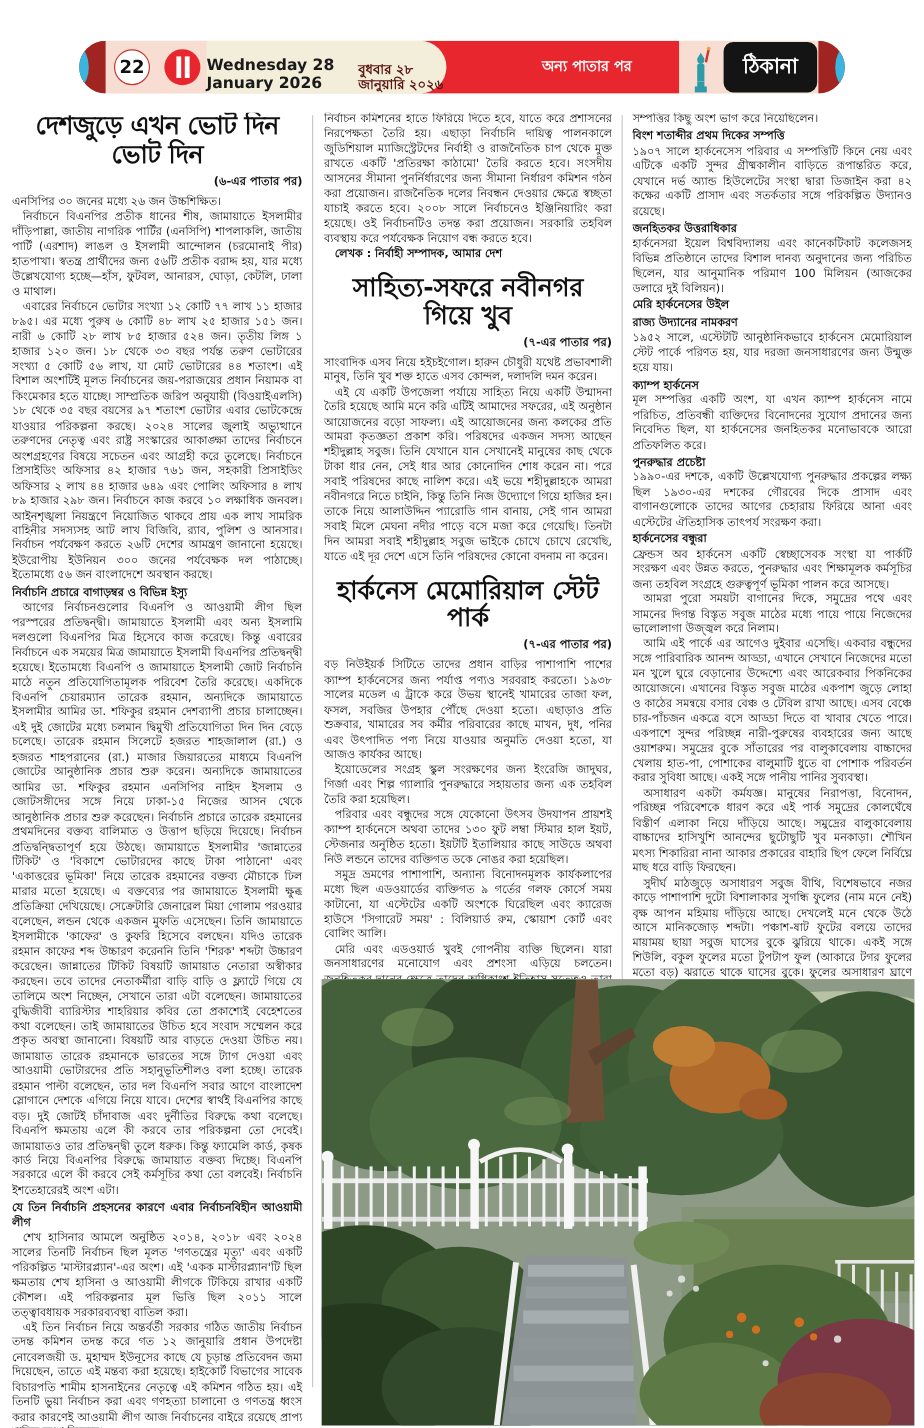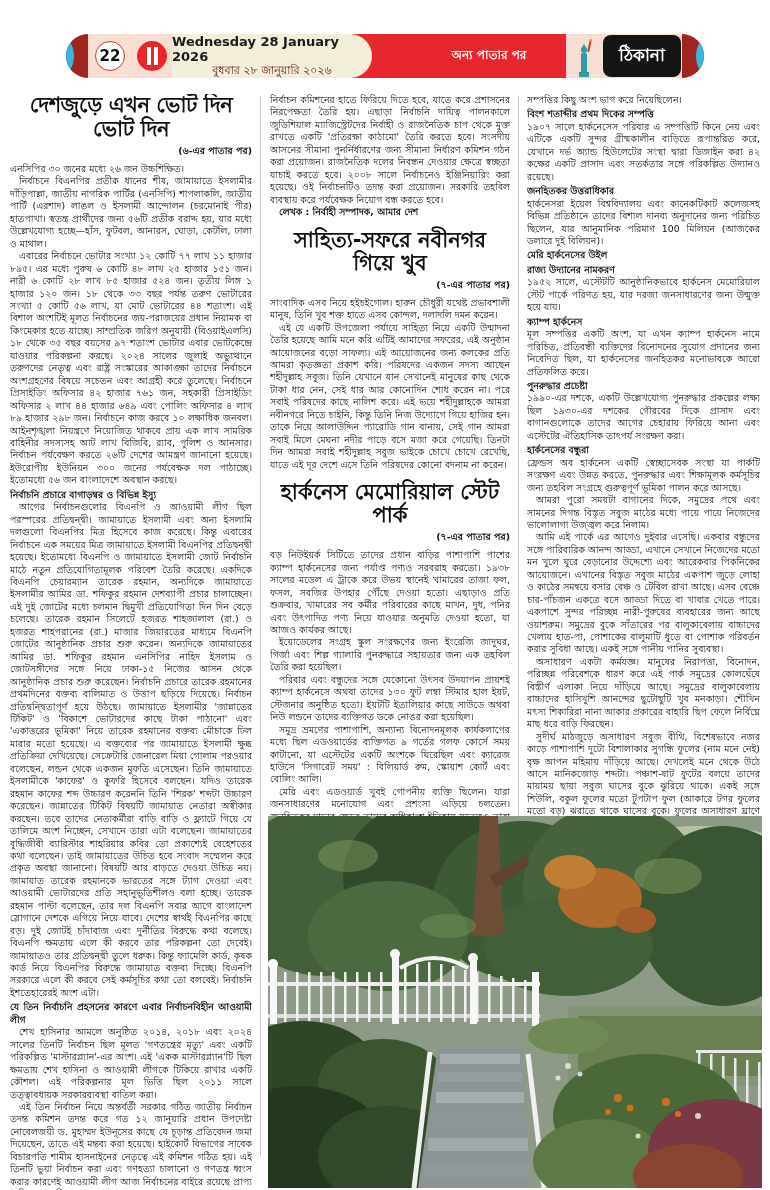--- a/index.html
+++ b/index.html
@@ -15,23 +15,23 @@
   .cap.left .cap-blue{left:-6px}
   .cap.right .cap-blue{right:-6px}
   .pageno-box{flex:0 0 44px;display:flex;align-items:center;justify-content:center}
   .pageno-circle{width:30px;height:30px;border-radius:50%;background:#fff;border:1.5px solid #c8372f;
     display:flex;align-items:center;justify-content:center;font-weight:700;font-size:15px;color:#111}
   .emblem{flex:0 0 40px;display:flex;align-items:center;justify-content:center}
   .emblem-circle{width:30px;height:30px;border-radius:50%;background:#e8262d;position:relative}
   .emblem-circle i{position:absolute;top:6px;width:4px;height:18px;background:#fff}
   .emblem-circle i:first-child{left:10px}.emblem-circle i:last-child{left:17px}
   .date-block{flex:0 0 200px;background:#f3eed9;border-radius:0 22px 22px 0;z-index:2;
-    display:flex;flex-direction:column;align-items:center;justify-content:center;line-height:1.15}
+    display:flex;flex-direction:row;align-items:flex-end;justify-content:center;line-height:1.15}
   .date-en{font-weight:700;font-size:13px;color:#1a1a1a}
-  .date-bn{font-weight:400;font-size:11px;color:#5a1410}
+  .date-bn{font-weight:700;font-size:11px;color:#5a1410}
   .red-banner{flex:1;background:#e8262d;margin-left:-20px;display:flex;align-items:center;justify-content:center;
     color:#fff;font-weight:700;font-size:12px;padding-left:60px}
   .statue-box{flex:0 0 36px;background:#f8ddd2;display:flex;align-items:flex-end;justify-content:center}
   .logo-box{flex:0 0 78px;background:#141414;border-radius:8px;margin:1px;display:flex;align-items:center;
     justify-content:center;color:#fff;font-weight:700;font-size:17px}
 
   
   .columns{position:absolute;top:94px;left:10px;width:750px;height:1098px}
   .vdiv{position:absolute;top:2px;width:1px;background:#c9c9c9}
   .vdiv.d1{left:250px;height:1060px}

